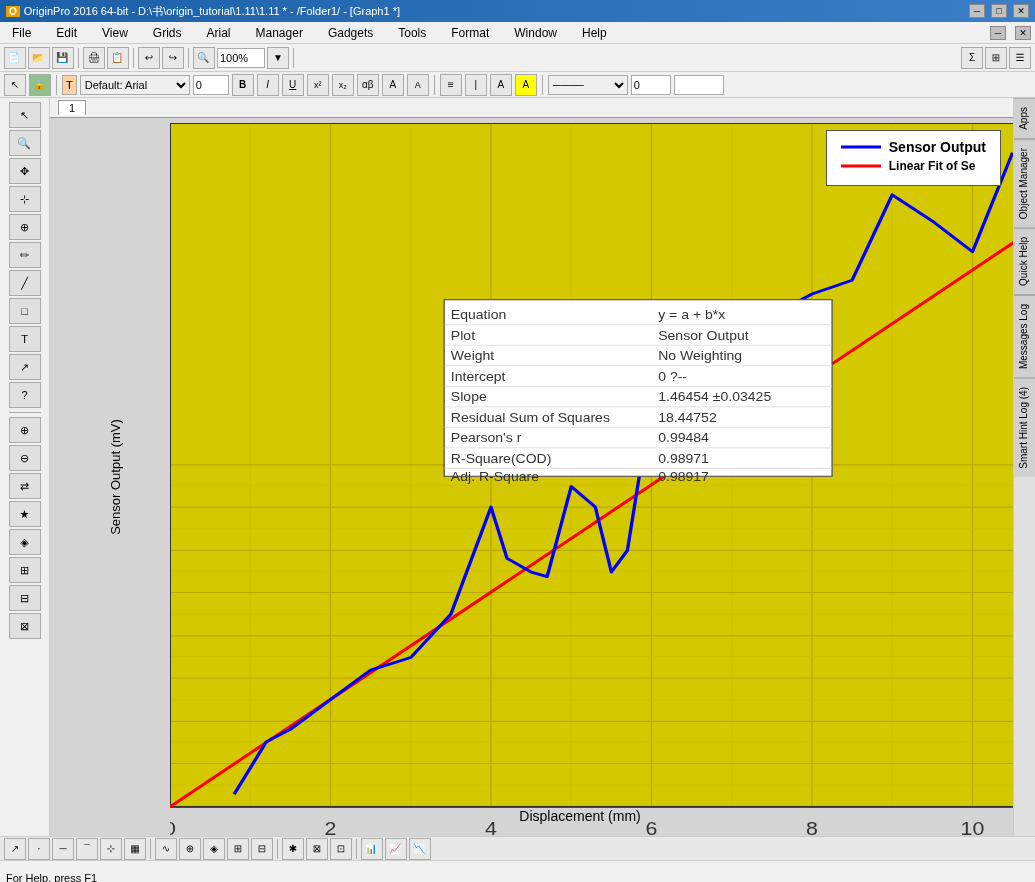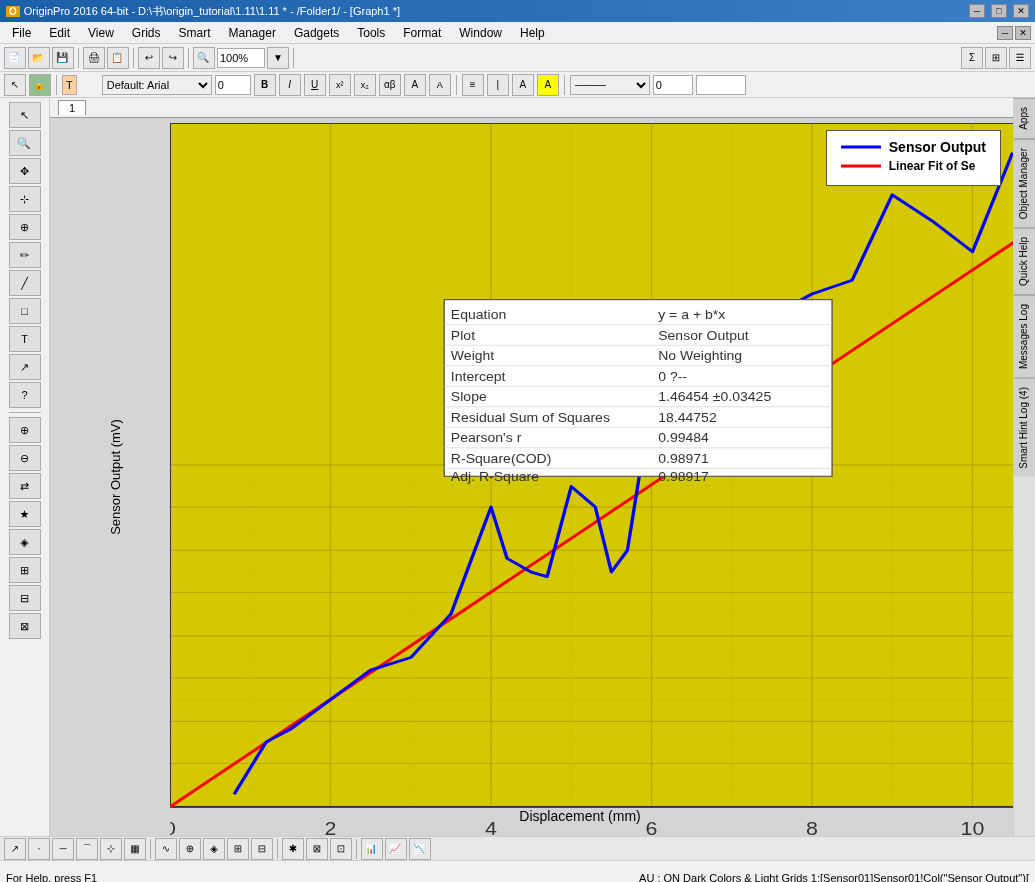--- a/index.html
+++ b/index.html
@@ -12,21 +12,21 @@
       display: flex; align-items: center; justify-content: space-between;
       padding: 0 6px; color: white; font-size: 11px;
     }
     #title-bar-left { display: flex; align-items: center; gap: 4px; }
     #title-bar-right { display: flex; gap: 6px; }
     .title-btn { width: 16px; height: 14px; background: #c0c0c0; border: 1px solid #888; display: flex; align-items: center; justify-content: center; font-size: 9px; color: #000; cursor: pointer; }
 
     
     #menu-bar {
       height: 22px; background: #f0f0f0; border-bottom: 1px solid #ccc;
-      display: flex; align-items: center; gap: 2px; padding: 0 4px;
+      display: flex; align-items: center; gap: 9px; padding: 0 4px;
     }
     .menu-item { padding: 2px 8px; cursor: pointer; font-size: 12px; }
 
     
     .toolbar-row {
       height: 28px; background: #f0f0f0; border-bottom: 1px solid #ccc;
       display: flex; align-items: center; gap: 2px; padding: 0 4px;
     }
     .tb-btn {
       width: 22px; height: 22px; background: #e8e8e8;
@@ -134,21 +134,21 @@
     <div class="title-btn">□</div>
     <div class="title-btn">✕</div>
   </div>
 </div>
 
 <div id="menu-bar">
   <div class="menu-item">File</div>
   <div class="menu-item">Edit</div>
   <div class="menu-item">View</div>
   <div class="menu-item">Grids</div>
-  <div class="menu-item">Smart</div>
+  <div class="menu-item">Arial</div>
   <div class="menu-item">Manager</div>
   <div class="menu-item">Gadgets</div>
   <div class="menu-item">Tools</div>
   <div class="menu-item">Format</div>
   <div class="menu-item">Window</div>
   <div class="menu-item">Help</div>
   <div style="flex:1"></div>
   <div class="title-btn">─</div>
   <div class="title-btn">✕</div>
 </div>
@@ -172,21 +172,21 @@
   <div class="tb-btn">Σ</div>
   <div class="tb-btn">⊞</div>
   <div class="tb-btn">☰</div>
 </div>
 
 <div id="font-toolbar">
   <div class="tb-btn">↖</div>
   <div class="tb-btn" style="background:#90c090;">🔒</div>
   <div class="tb-sep"></div>
   <div style="font-size:11px;background:#ffd0a0;border:1px solid #aaa;padding:1px 3px;height:20px;display:flex;align-items:center;">T</div>
-  <select class="font-select" style="width:110px;margin-left:22px;">
+  <select class="font-select" style="width:110px;">
     <option>Default: Arial</option>
   </select>
   <input class="tb-input" value="0" style="width: 36px;">
   <div class="tb-btn" style="font-weight:bold;">B</div>
   <div class="tb-btn" style="font-style:italic;">I</div>
   <div class="tb-btn" style="text-decoration:underline;">U</div>
   <div class="tb-btn" style="font-size:9px;">x²</div>
   <div class="tb-btn" style="font-size:9px;">x₂</div>
   <div class="tb-btn" style="font-size:10px;">αβ</div>
   <div class="tb-btn">A</div>
@@ -409,14 +409,13 @@
   <div class="tb-btn">⊠</div>
   <div class="tb-btn">⊡</div>
   <div class="tb-sep"></div>
   <div class="tb-btn">📊</div>
   <div class="tb-btn">📈</div>
   <div class="tb-btn">📉</div>
 </div>
 
 <div id="status-bar">
   <span>For Help, press F1</span>
-  <span>AU : ON  Dark Colors &amp; Light Grids  1:[Sensor01]Sensor01!Col("Sensor Output")[</span>
 </div>
 
 </body></html>

